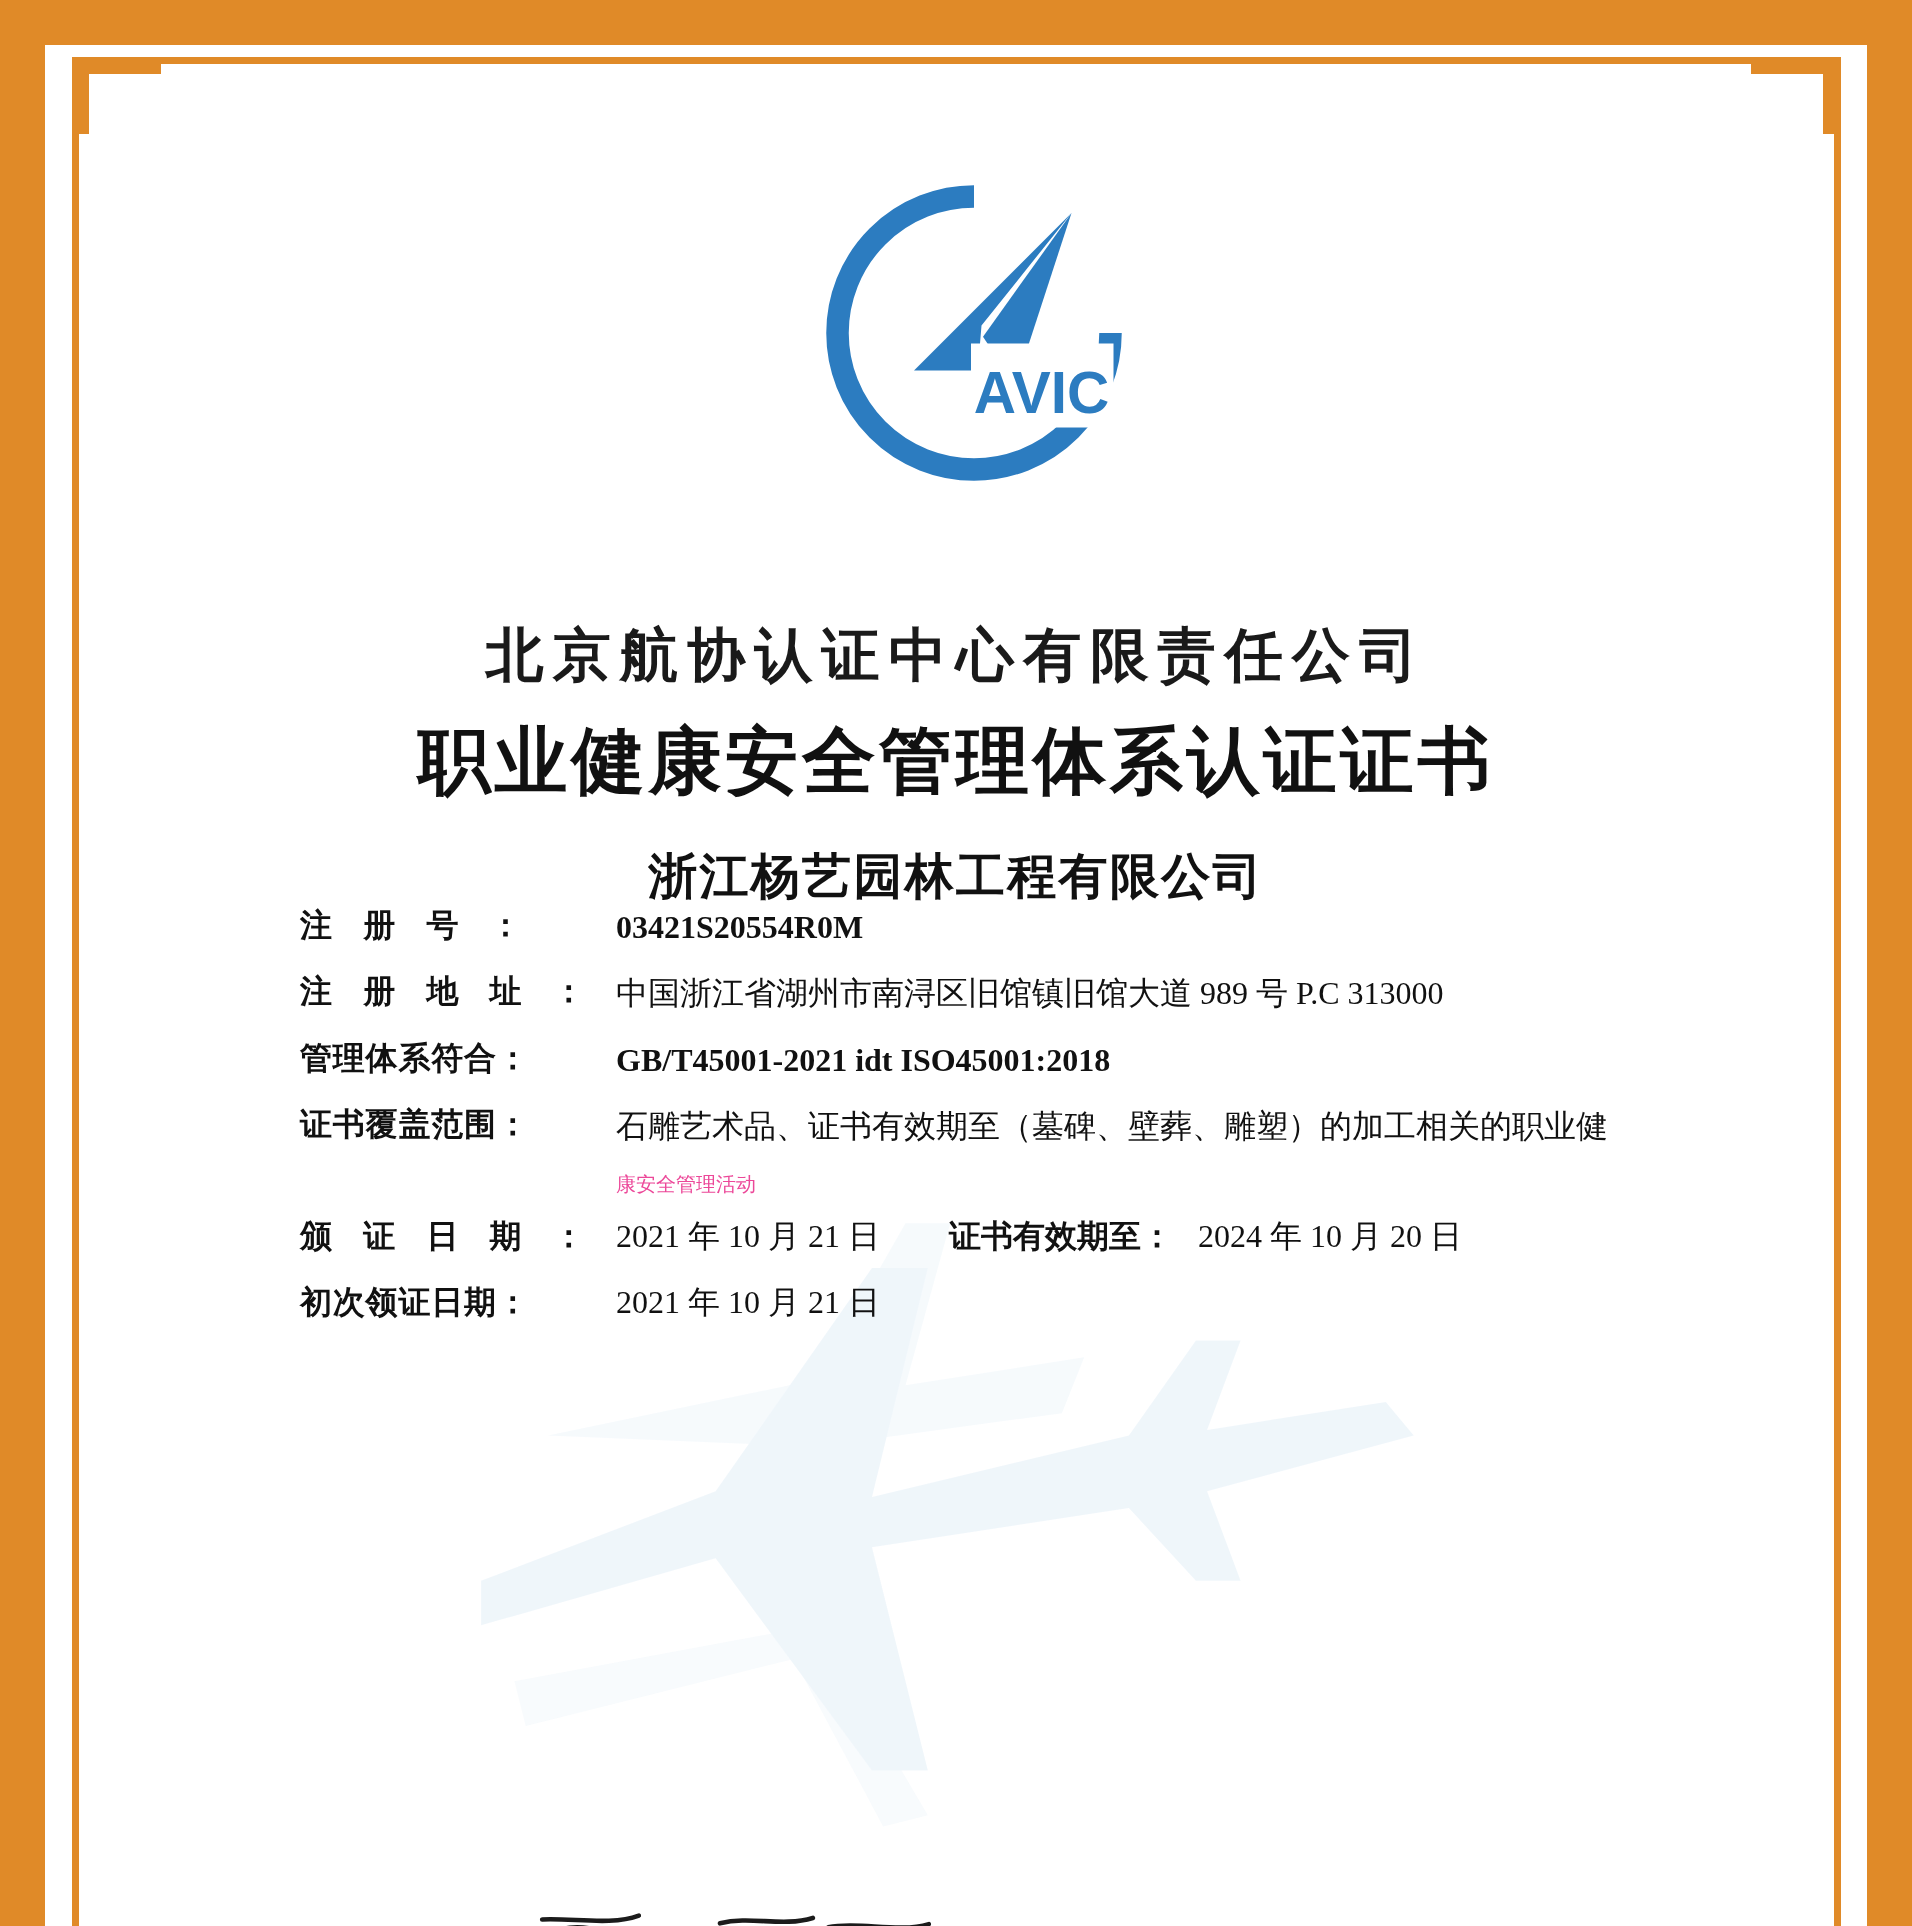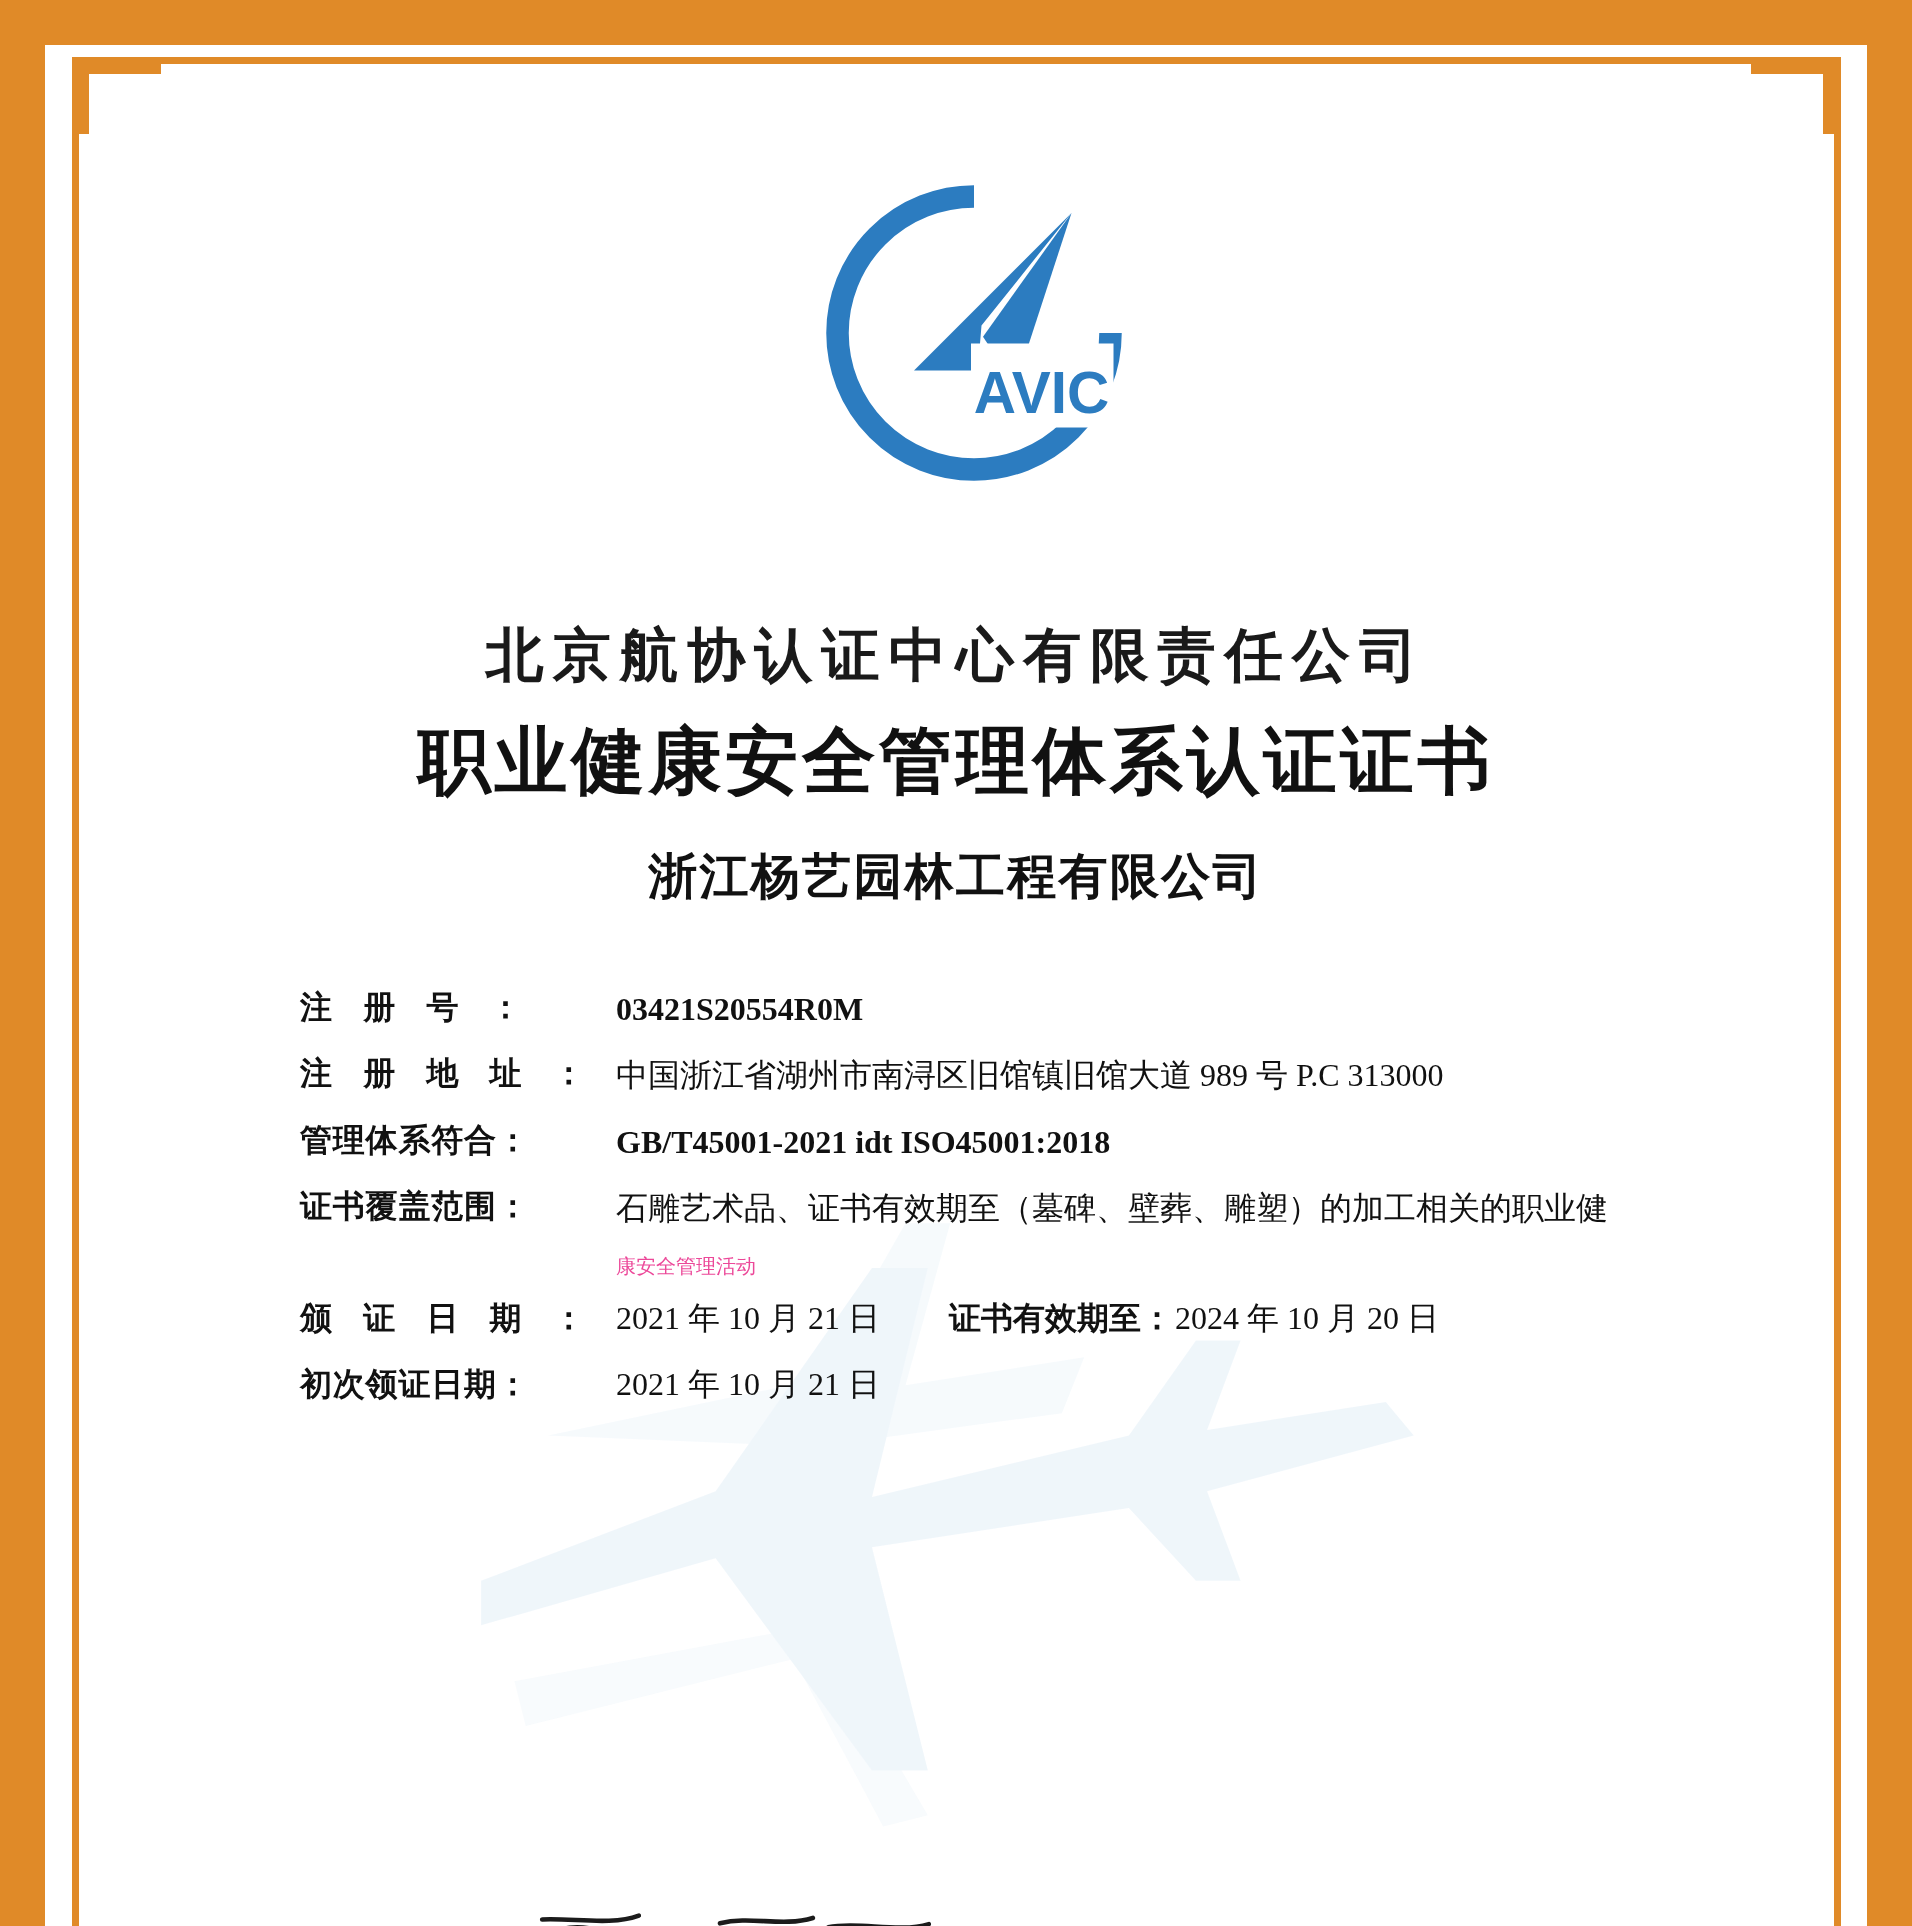--- a/index.html
+++ b/index.html
@@ -106,21 +106,21 @@
     font-weight: bold;
     font-size: 49px;
     letter-spacing: 2.3px;
     color: #111111;
   }
 
   
   .fields {
     position: absolute;
     left: 200px;
-    top: 897px;
+    top: 815px;
     width: 1425px;
   }
   .field-row {
     display: flex;
     align-items: flex-start;
     margin-bottom: 20px;
     min-height: 39px;
   }
   .field-label {
     width: 316px;
@@ -155,21 +155,21 @@
     display: flex;
     align-items: baseline;
     margin-bottom: 20px;
   }
   .date-label2 {
     font-family: "Liberation Serif", serif;
     font-size: 32px;
     font-weight: bold;
     color: #111;
     margin-left: 69px;
-    margin-right: 2px;
+    margin-right: 25px;
   }
 
   
   .sig-block {
     position: absolute;
     left: 200px;
     top: 1830px;
     width: 770px;
   }
   .signature-svg {

